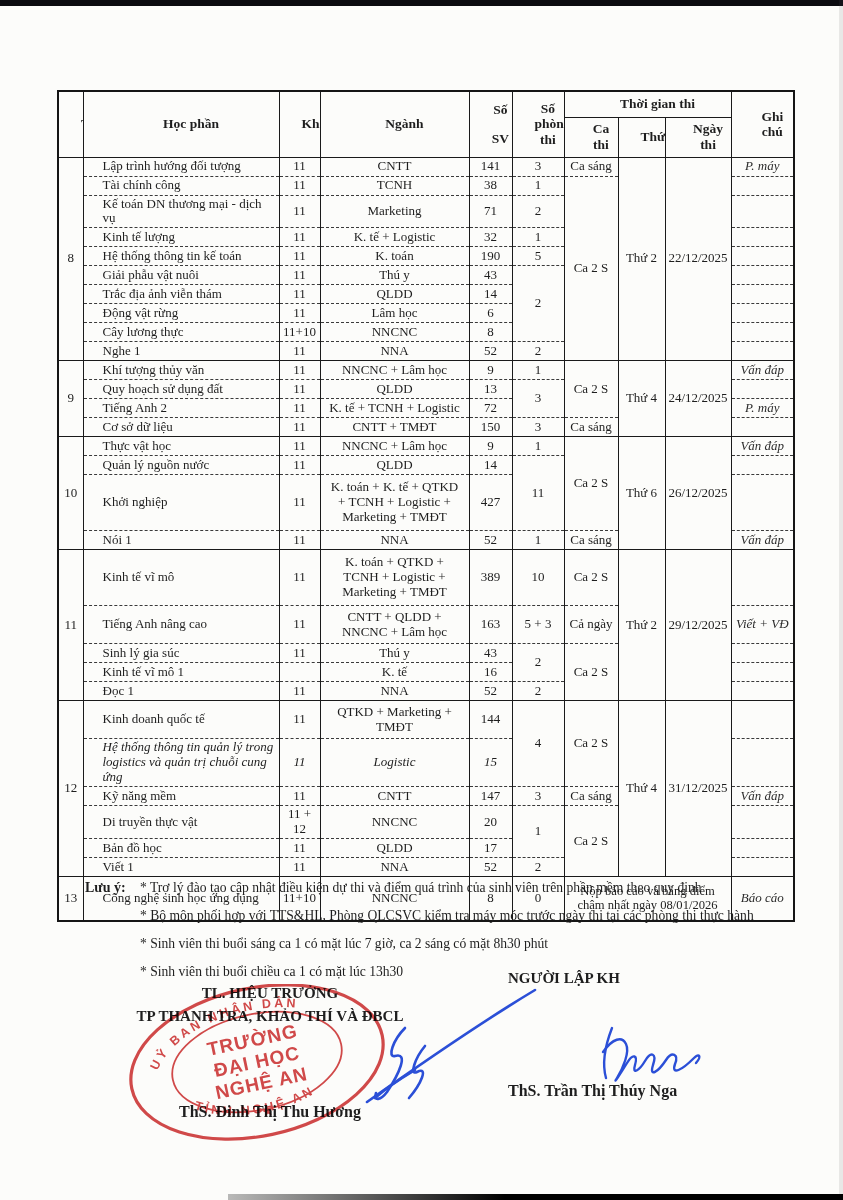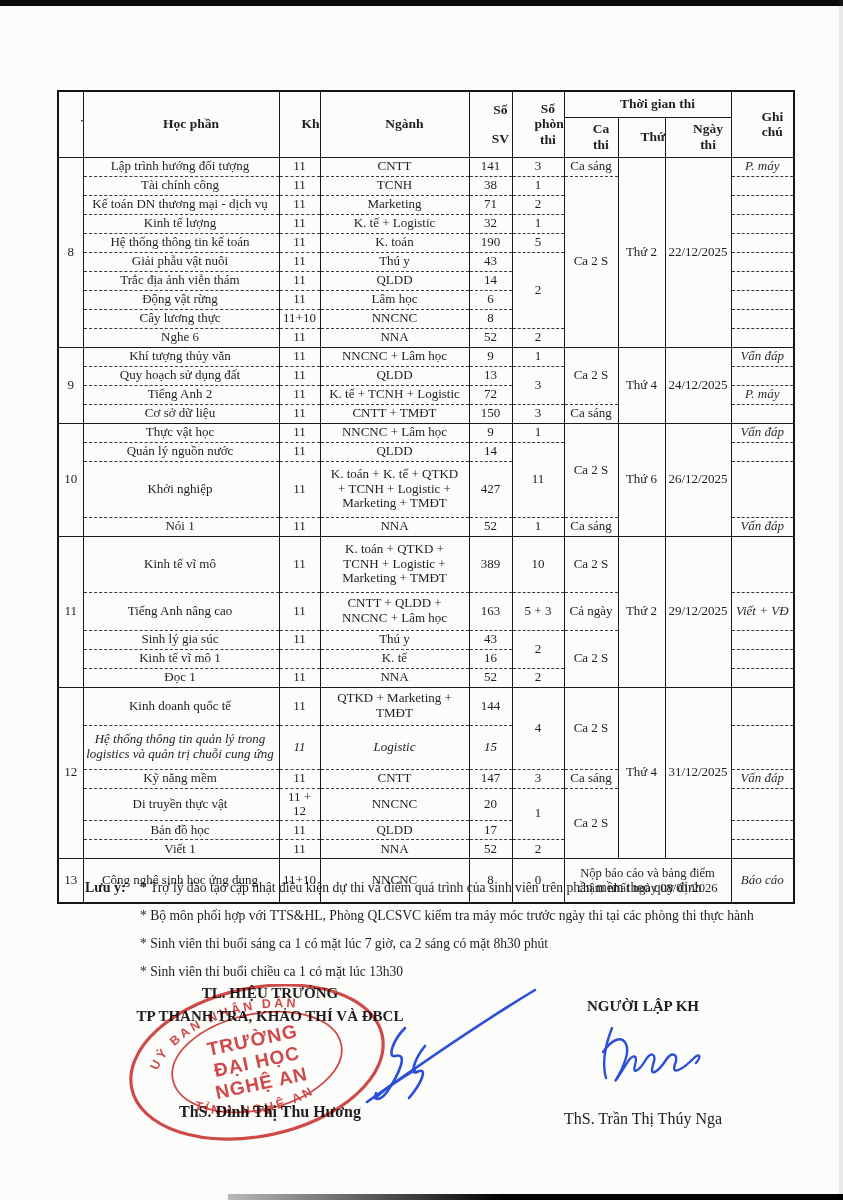--- a/index.html
+++ b/index.html
@@ -18,38 +18,38 @@
   table.exam{border-collapse:collapse;table-layout:fixed;width:736px;
     font-size:13px;line-height:1.15;}
   table.exam th,table.exam td{
     vertical-align:middle;text-align:center;padding:1px 2px;
     white-space:pre-line;overflow:hidden;
   }
   table.exam{border:2px solid #151515;}
   table.exam th{border:1.4px solid #1a1a1a;font-weight:bold;font-size:13.5px;padding-left:22px;}
   table.exam td{border-right:1.2px solid #1a1a1a;border-bottom:1px dashed #3a3a3a;}
   table.exam td.sb{border-bottom:1.6px solid #1a1a1a;}
-  table.exam td.hp{text-align:center;padding-left:0;}
+  table.exam td.hp{text-align:left;padding-left:19px;}
   table.exam td.it{font-style:italic;color:#2c2c2c;}
   table.exam td.small{font-size:12.6px;}
   table.exam tr{height:19px;}
   th.sp{line-height:2.2;}
 
   
   .notes{position:absolute;left:57px;top:880px;width:760px;padding-left:83px;box-sizing:border-box;
     font-size:13.6px;}
   .note-label{position:absolute;left:28px;top:0;font-weight:bold;font-size:14px;}
   .note-item{margin:0 0 12px 0;line-height:1.18;}
 
   
   .sig-left{position:absolute;left:88px;top:982px;width:364px;text-align:center;z-index:2;}
-  .sig-right{position:absolute;left:508px;top:995px;width:270px;text-align:center;z-index:2;}
+  .sig-right{position:absolute;left:508px;top:967px;width:270px;text-align:left;z-index:2;}
   .sig-title{font-weight:bold;font-size:15px;line-height:1.55;}
   .sig-name-left{margin-top:74px;font-weight:bold;font-size:16px;}
-  .sig-name-right{margin-top:92px;font-weight:normal;font-size:16px;}
+  .sig-name-right{margin-top:92px;font-weight:bold;font-size:16px;}
 
   .stamp-svg{position:absolute;left:112px;top:984px;z-index:3;mix-blend-mode:multiply;opacity:.92;}
   .stamp-svg text{font-family:"Liberation Sans","DejaVu Sans",sans-serif;font-weight:bold;}
   .sig-stroke-left{position:absolute;left:345px;top:980px;z-index:4;}
   .sig-stroke-right{position:absolute;left:596px;top:1020px;z-index:4;}
 </style>
 </head>
 <body>
 
 <div class="scan-bar-top"></div>
@@ -158,21 +158,21 @@
           <td></td>
         </tr>
         <tr>
           <td class="hp">Cây lương thực</td>
           <td>11+10</td>
           <td>NNCNC</td>
           <td>8</td>
           <td></td>
         </tr>
         <tr>
-          <td class="hp sb">Nghe 6</td>
+          <td class="hp sb">Nghe 1</td>
           <td class="sb">11</td>
           <td class="sb">NNA</td>
           <td class="sb">52</td>
           <td class="sb">2</td>
           <td class="sb"></td>
         </tr>
         <tr>
           <td rowspan="4" class="sb">9</td>
           <td class="hp">Khí tượng thủy văn</td>
           <td>11</td>

